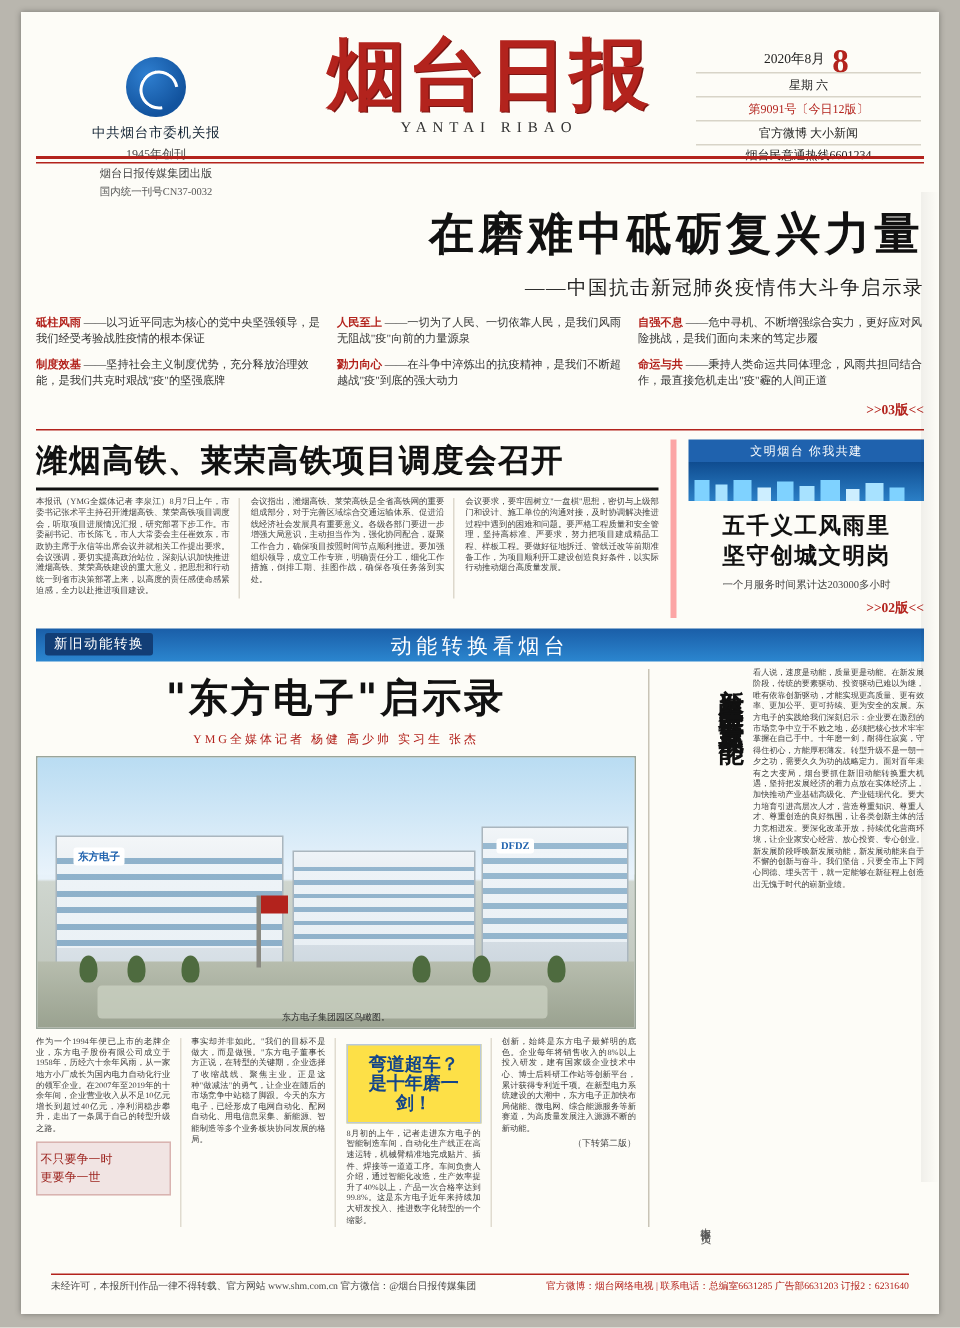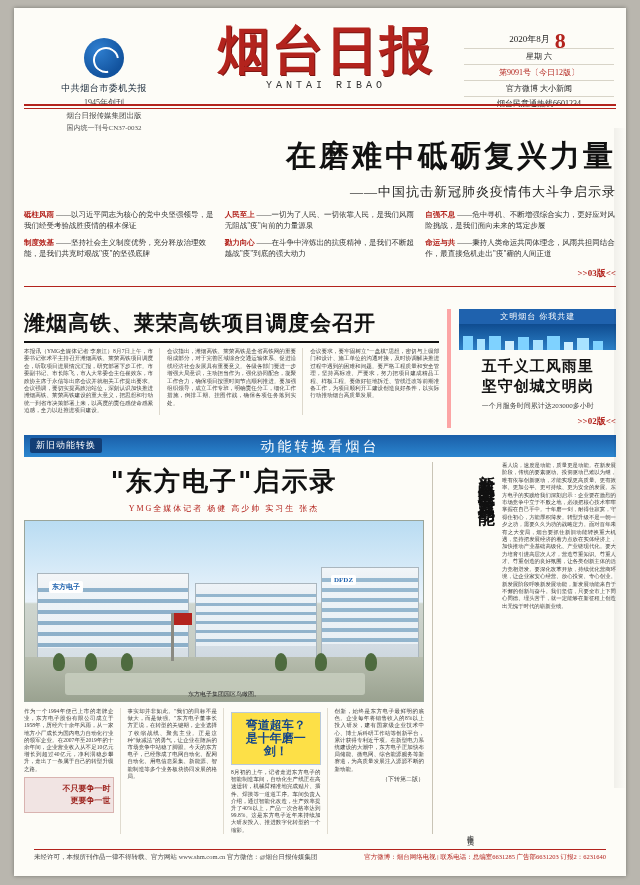--- a/index.html
+++ b/index.html
@@ -41,21 +41,21 @@
   }
   .mh-title .cn{
     font-size:52px;line-height:56px;font-weight:bold;
     color:#b3231d;
     font-family:"DejaVu Serif", serif;
     text-shadow:1px 1px 0 #7d1512;
     letter-spacing:2px;
   }
   .mh-title .py{
     font-size:10px;letter-spacing:4px;color:#333;margin-top:2px;
-    font-family:Liberation Mono, monospace;
+    font-family:Liberation Serif, serif;
   }
   .mh-right{
     position:absolute;right:2px;top:16px;width:150px;
     font-size:8px;color:#222;line-height:13px;text-align:center;
   }
   .mh-right .date{font-size:9px;}
   .mh-right .big{
     display:inline-block;font-size:22px;font-weight:bold;color:#b3231d;
     vertical-align:middle;margin:0 3px;
   }
@@ -77,21 +77,21 @@
   }
   .lead-col{flex:1;}
   .lead-col p{margin:0 0 6px 0;}
   .lead-col b{color:#b3231d;}
   .more{
     text-align:right;color:#b3231d;font-size:9px;font-weight:bold;margin-top:2px;
   }
   .hr-red{height:1px;background:#b3231d;margin:6px 0;}
 
   
-  .row2{display:flex;gap:8px;margin-top:22px;justify-content:center;}
+  .row2{display:flex;gap:8px;margin-top:6px;justify-content:center;}
   .row2-left{width:424px;}
   .row2-left h2{
     margin:0;font-size:21px;font-weight:bold;letter-spacing:1px;color:#111;
     border-bottom:2px solid #111;padding-bottom:4px;
     font-family:"DejaVu Serif",serif;
   }
   .cols3{display:flex;gap:7px;margin-top:5px;}
   .cols3 .c{
     flex:1;font-size:5.6px;line-height:7.4px;color:#444;text-align:justify;
     border-right:1px solid #ddd8cc;padding-right:6px;
@@ -218,21 +218,21 @@
     border-right:1px solid #e0dbcf;padding-right:6px;
   }
   .feat-cols .fc:last-child{border-right:none;padding-right:0;}
   .boxquote{
     background:#fde047;border:1px solid #b9c9da;color:#13458a;
     font-size:12px;font-weight:bold;text-align:center;line-height:13px;
     padding:6px 2px;margin:4px 0;
   }
   .boxquote2{
     background:#f1e4e3;border:1px solid #d9b3b0;color:#9c231e;
-    font-size:8px;font-weight:bold;text-align:right;line-height:12px;
+    font-size:8px;font-weight:normal;text-align:left;line-height:12px;
     padding:5px 2px;margin:4px 0;
   }
   .endnote{font-size:6px;text-align:right;color:#444;margin-top:3px;}
 
   
   .comment{
     width:176px;border-left:1px solid #c9c4b6;padding-left:7px;display:flex;gap:6px;
   }
   .cm-text{
     flex:1;font-size:5.4px;line-height:7.4px;color:#3c3c3c;text-align:justify;

